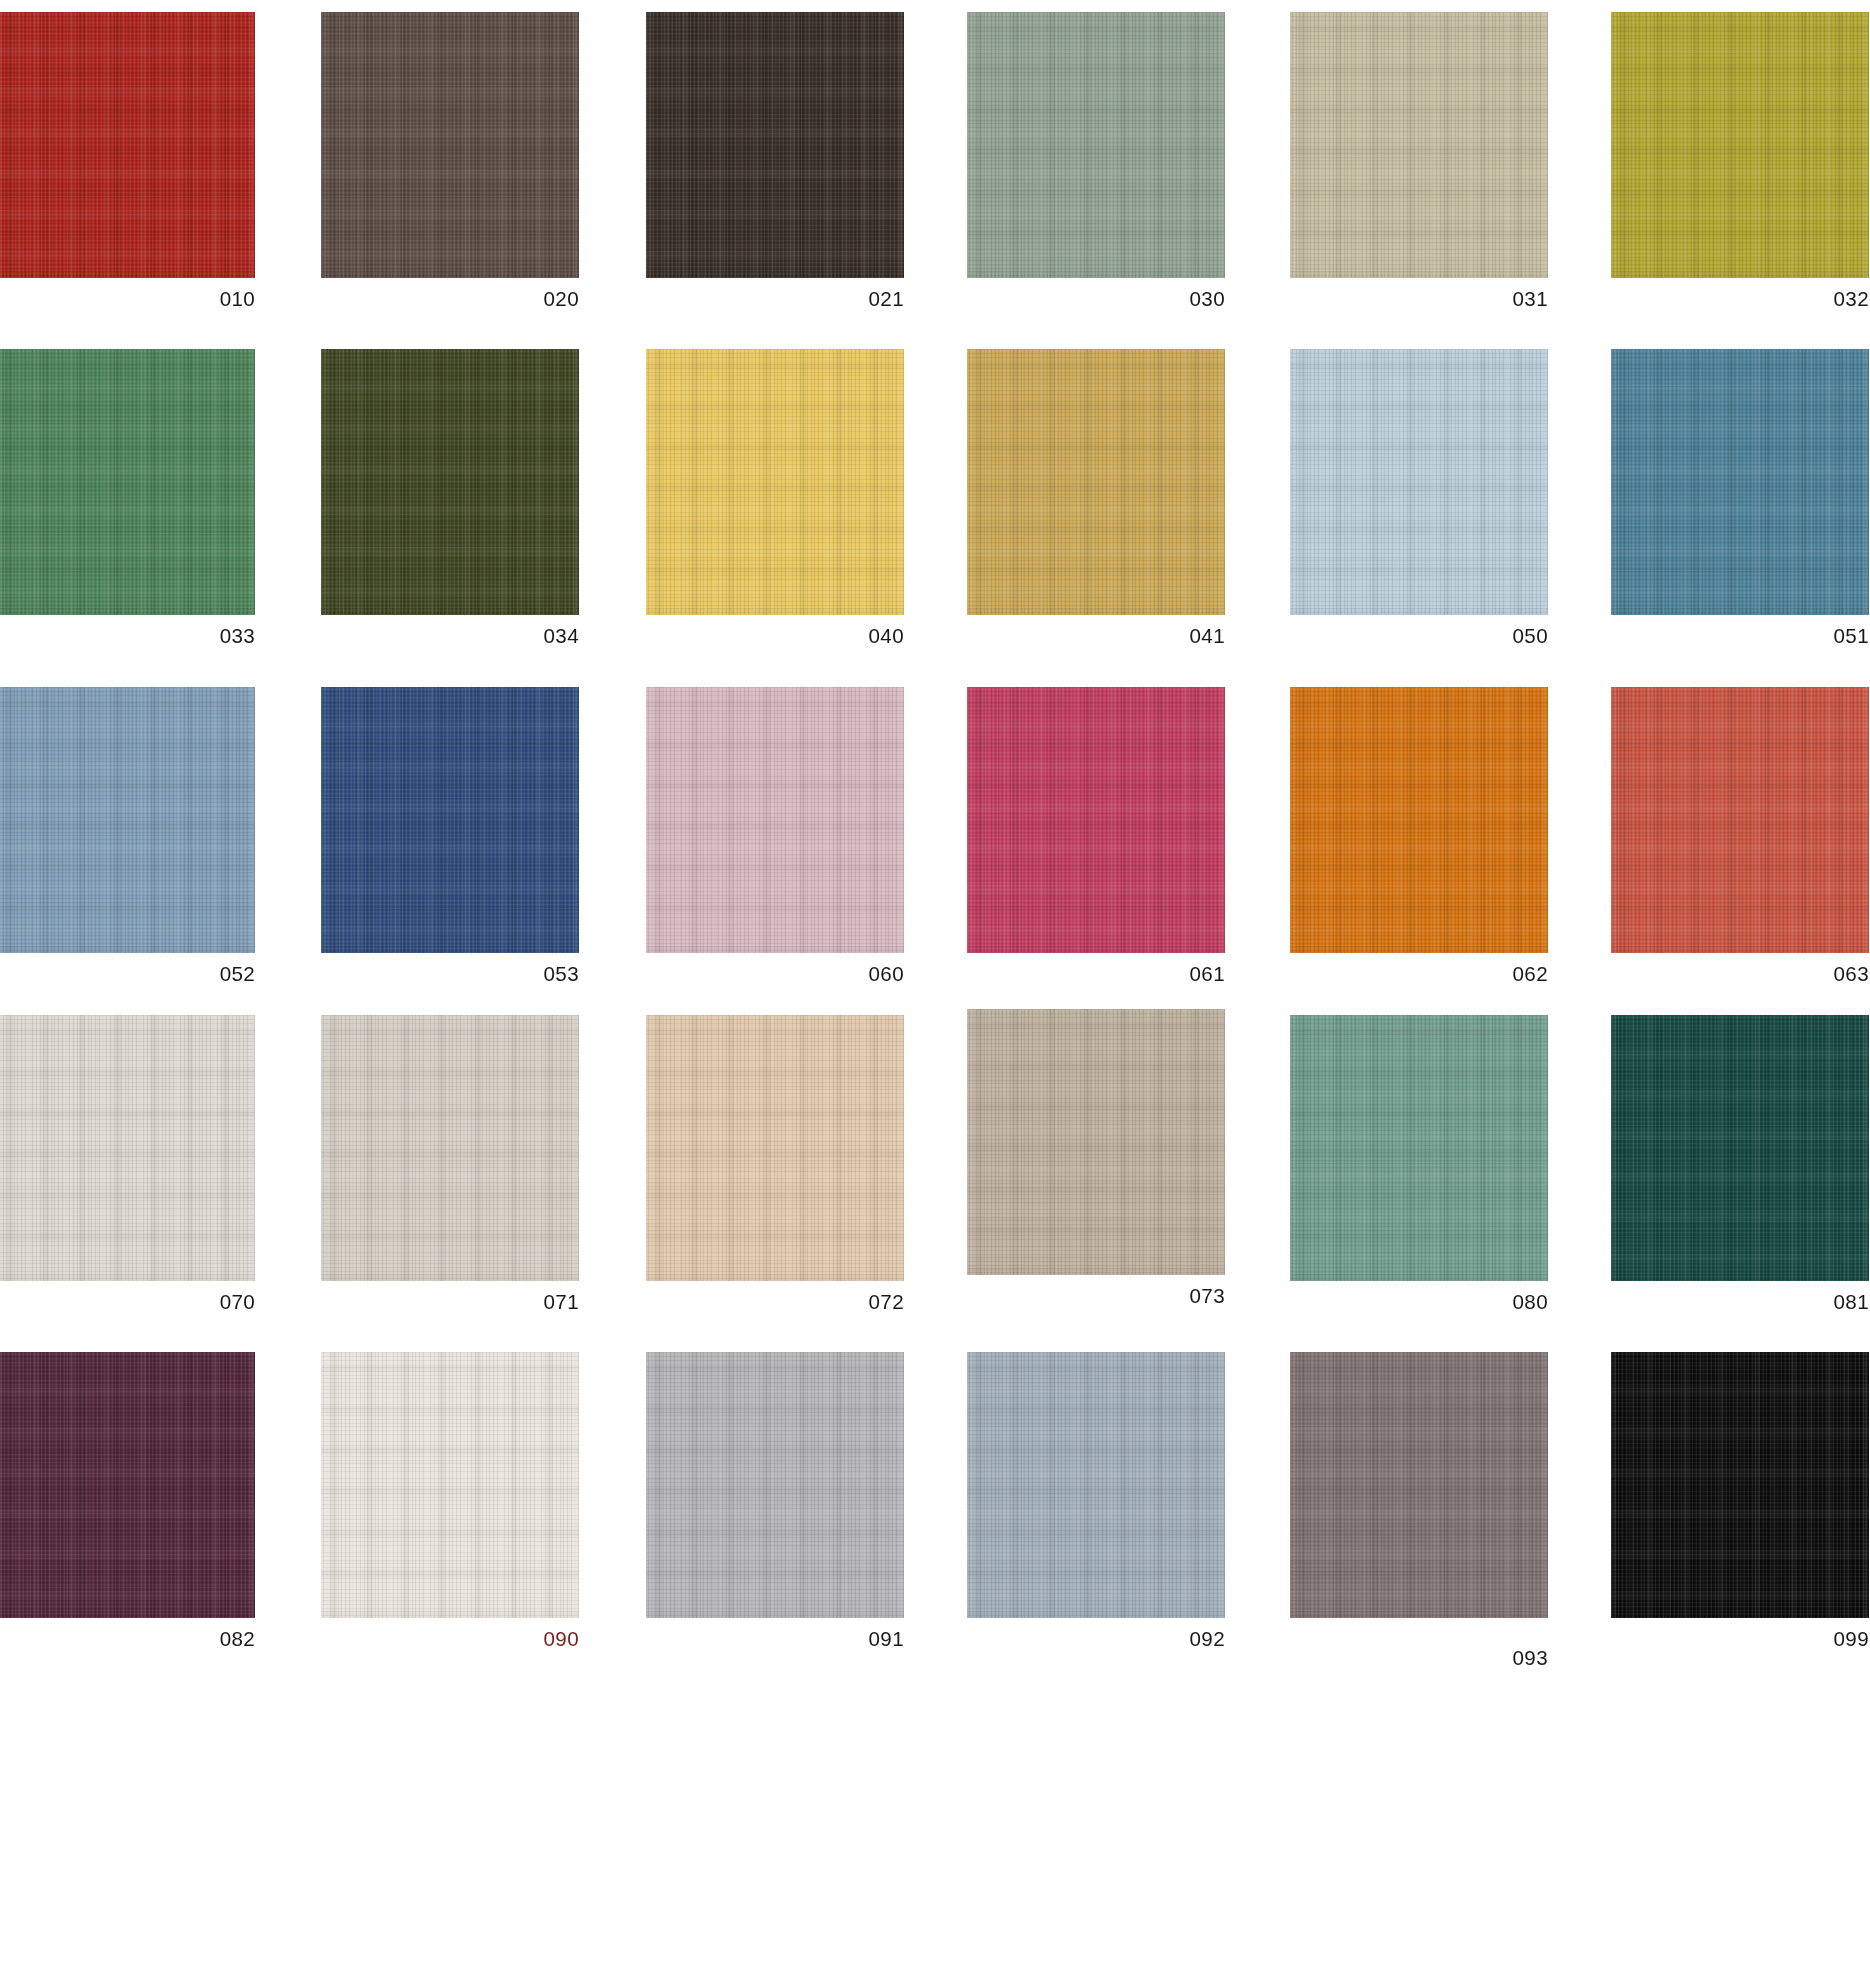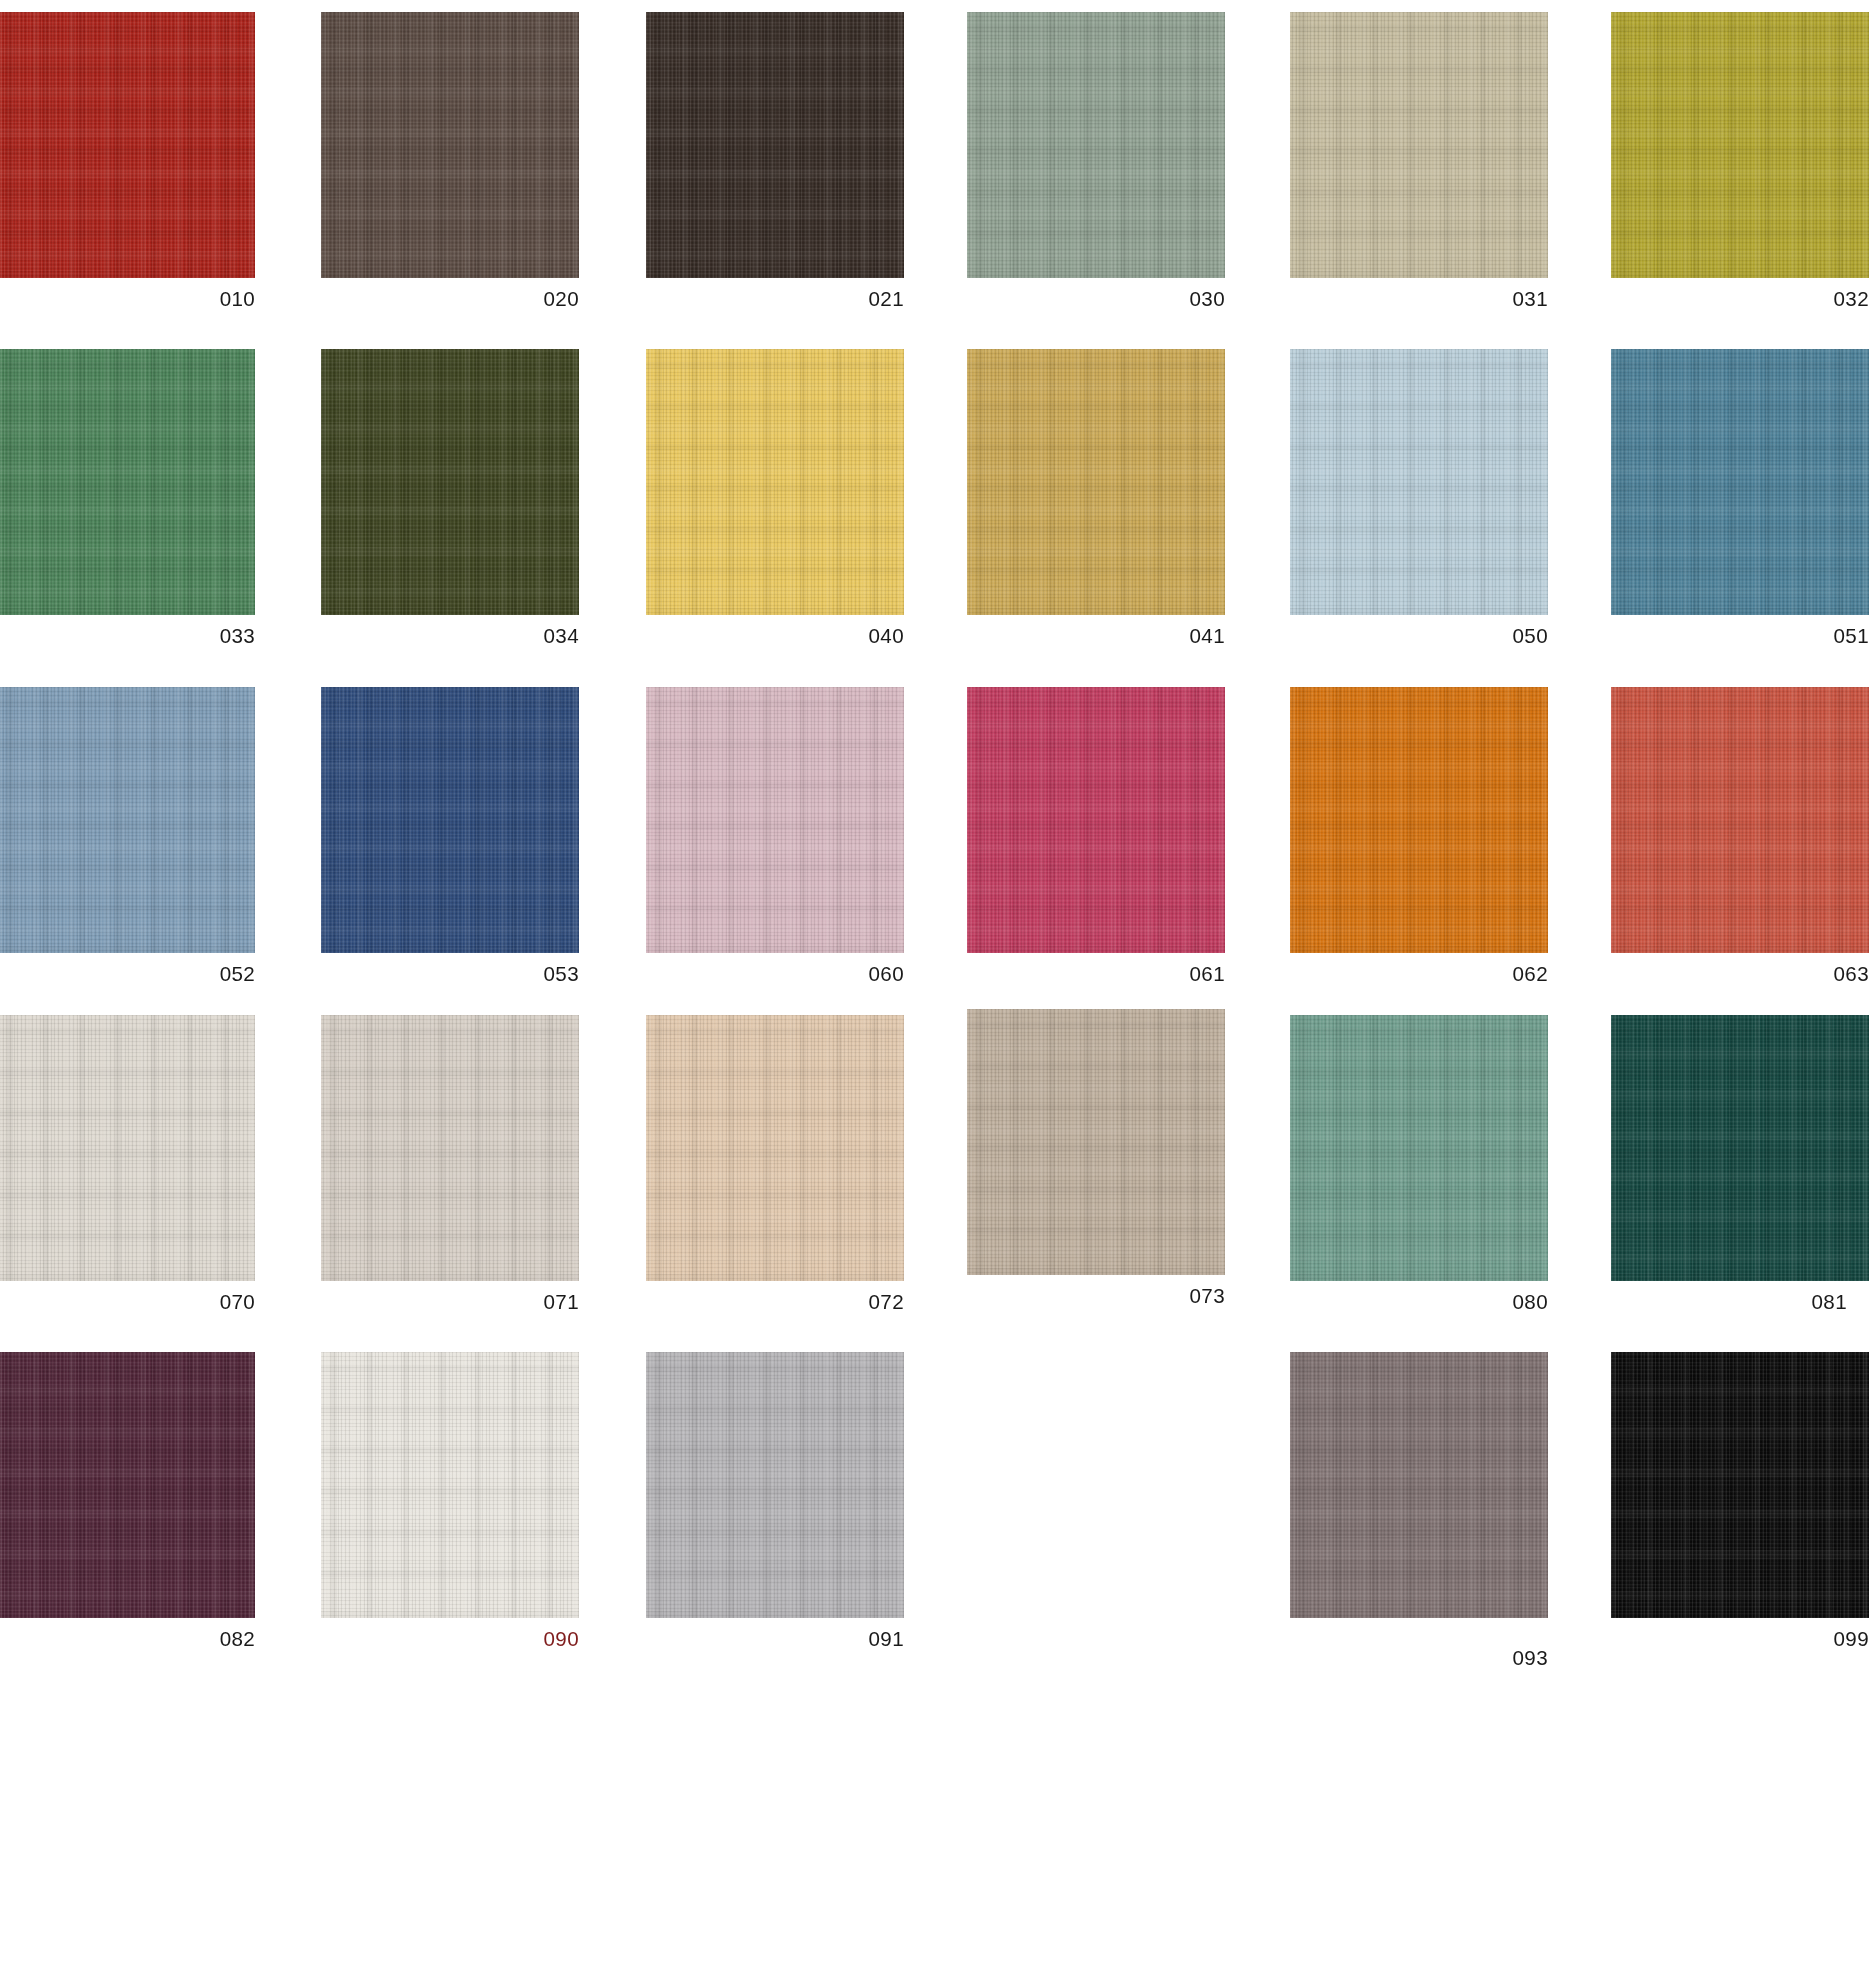--- a/index.html
+++ b/index.html
@@ -197,36 +197,40 @@
       <div class="swatch-label" style="top: 275px; width: 258px; color: rgb(26, 26, 26);">072</div>
     </div>
     <div class="swatch-cell" style="left: 967px; top: 1009px; width: 258px;">
       <div class="swatch-chip" style="width: 258px; height: 266px; background-color: rgb(189, 174, 156);"></div>
       <div class="swatch-label" style="top: 275px; width: 258px; color: rgb(26, 26, 26);">073</div>
     </div>
     <div class="swatch-cell" style="left: 1290px; top: 1015px; width: 258px;">
       <div class="swatch-chip" style="width: 258px; height: 266px; background-color: rgb(110, 156, 140);"></div>
       <div class="swatch-label" style="top: 275px; width: 258px; color: rgb(26, 26, 26);">080</div>
     </div>
-    <div class="swatch-cell" style="left: 1611px; top: 1015px; width: 236px;">
+    <div class="swatch-cell" style="left: 1611px; top: 1015px; width: 258px;">
       <div class="swatch-chip" style="width: 258px; height: 266px; background-color: rgb(19, 70, 63);"></div>
       <div class="swatch-label" style="top: 275px; width: 258px; color: rgb(26, 26, 26);">081</div>
     </div>
     <div class="swatch-cell" style="left: -2.8px; top: 1352px; width: 258px;">
       <div class="swatch-chip" style="width: 258px; height: 266px; background-color: rgb(80, 37, 56);"></div>
       <div class="swatch-label" style="top: 275px; width: 258px; color: rgb(26, 26, 26);">082</div>
     </div>
     <div class="swatch-cell" style="left: 321px; top: 1352px; width: 258px;">
       <div class="swatch-chip" style="width: 258px; height: 266px; background-color: rgb(232, 229, 222);"></div>
       <div class="swatch-label" style="top: 275px; width: 258px; color: #7f1d1d;">090</div>
     </div>
     <div class="swatch-cell" style="left: 646px; top: 1352px; width: 258px;">
       <div class="swatch-chip" style="width: 258px; height: 266px; background-color: rgb(180, 179, 182);"></div>
       <div class="swatch-label" style="top: 275px; width: 258px; color: rgb(26, 26, 26);">091</div>
     </div>
+    <div class="swatch-cell" style="left: 967px; top: 1352px; width: 258px;">
+      <div class="swatch-chip" style="width: 258px; height: 266px; background-color: rgb(160, 173, 184);"></div>
+      <div class="swatch-label" style="top: 275px; width: 258px; color: rgb(26, 26, 26);">092</div>
+    </div>
     <div class="swatch-cell" style="left: 1290px; top: 1352px; width: 258px;">
       <div class="swatch-chip" style="width: 258px; height: 266px; background-color: rgb(126, 112, 112);"></div>
       <div class="swatch-label" style="top: 275px; width: 258px; color: rgb(26, 26, 26); margin-top: 19px;">093</div>
     </div>
     <div class="swatch-cell" style="left: 1611px; top: 1352px; width: 258px;">
       <div class="swatch-chip" style="width: 258px; height: 266px; background-color: rgb(10, 10, 10);"></div>
       <div class="swatch-label" style="top: 275px; width: 258px; color: rgb(26, 26, 26);">099</div>
     </div>
   </div>
 

